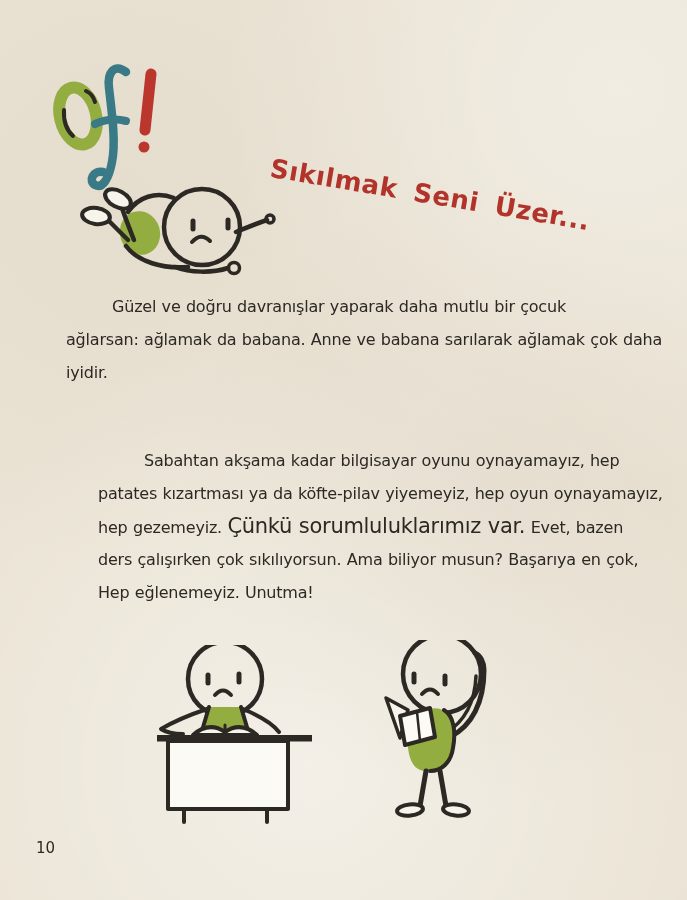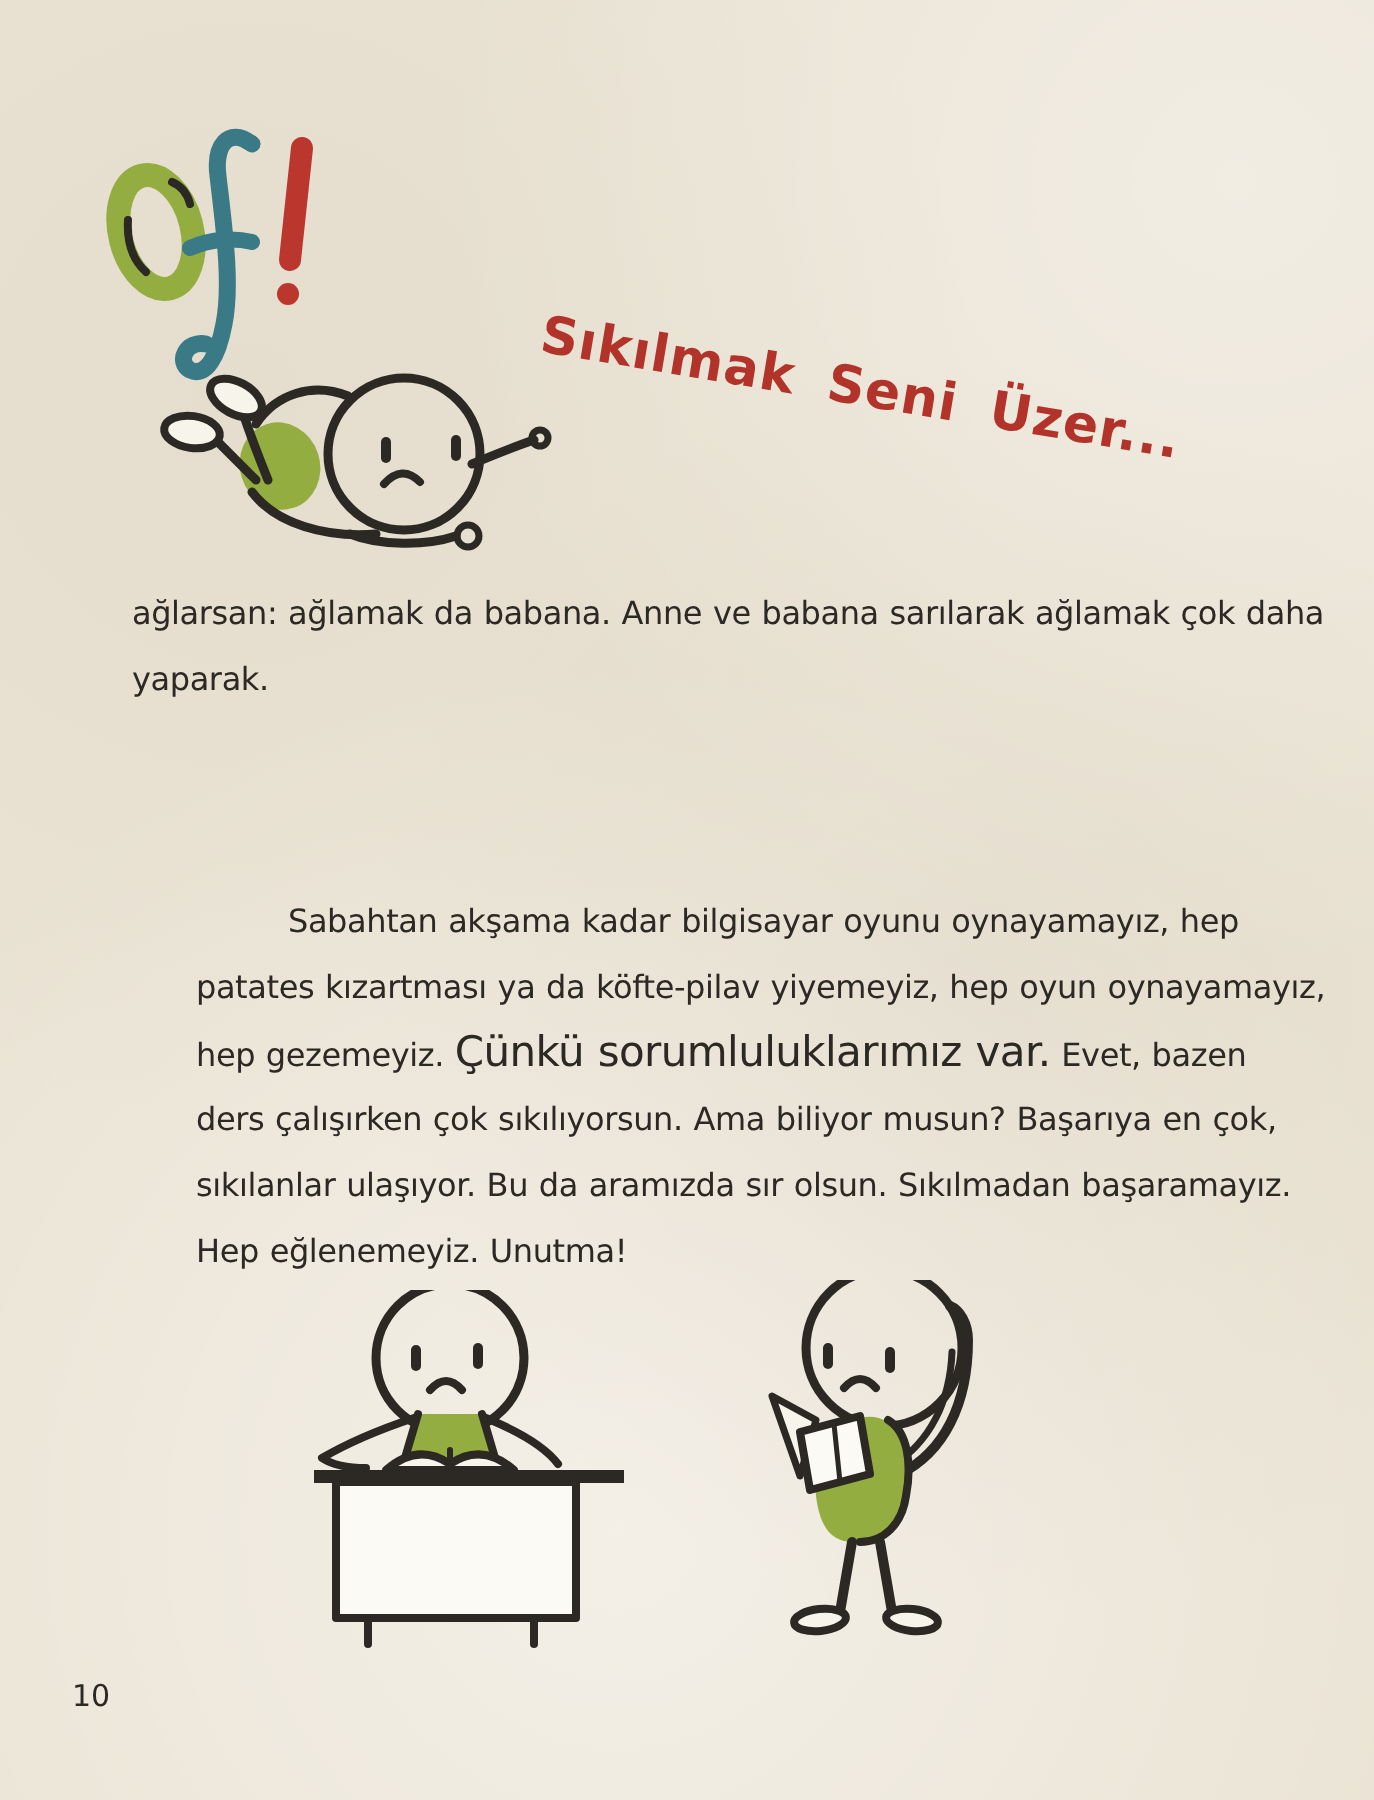--- a/index.html
+++ b/index.html
@@ -103,30 +103,30 @@
     <path d="M114 62 Q123 52 132 61" class="stroke-ink" stroke-width="4"></path>
 
     <path d="M158 52 C170 47 180 43 189 40" class="stroke-ink" stroke-width="4.5"></path>
     <circle cx="192" cy="39" r="4" class="stroke-ink" stroke-width="3.5" fill="#f7f4ec"></circle>
 
     <path d="M97 87 C112 93 135 93 150 88" class="stroke-ink" stroke-width="4.5"></path>
     <circle cx="156" cy="88" r="5.5" class="stroke-ink" stroke-width="3.5" fill="#f7f4ec"></circle>
   </svg>
 
   <div class="bodytext p1">
+    <div class="line indent">Güzel ve doğru davranışlar yaparak daha mutlu bir çocuk</div>
     <div class="line">ağlarsan: ağlamak da babana. Anne ve babana sarılarak ağlamak çok daha</div>
-    <div class="line">yaparak.</div>
+    <div class="line">iyidir.</div>
   </div>
 
   <div class="bodytext p2">
     <div class="line indent">Sabahtan akşama kadar bilgisayar oyunu oynayamayız, hep</div>
     <div class="line">patates kızartması ya da köfte-pilav yiyemeyiz, hep oyun oynayamayız,</div>
     <div class="line"><span>hep gezemeyiz. </span><span class="emphasis">Çünkü sorumluluklarımız var.</span><span> Evet, bazen</span></div>
     <div class="line">ders çalışırken çok sıkılıyorsun. Ama biliyor musun? Başarıya en çok,</div>
-    <div class="line">sıkılanlar ulaşıyor. Bu da aramızda sır olsun. Sıkılmadan başaramayız.</div>
     <div class="line">Hep eğlenemeyiz. Unutma!</div>
   </div>
 
   <svg class="fig fig-desk" width="180" height="180" viewBox="0 0 180 180">
 
     <circle cx="80" cy="34" r="37" fill="#f7f4ec" class="stroke-ink" stroke-width="4.5"></circle>
     <path d="M63 30 L63 38" class="stroke-ink" stroke-width="5"></path>
     <path d="M94 29 L94 37" class="stroke-ink" stroke-width="5"></path>
     <path d="M70 50 Q78 41 86 50" class="stroke-ink" stroke-width="4"></path>
 

